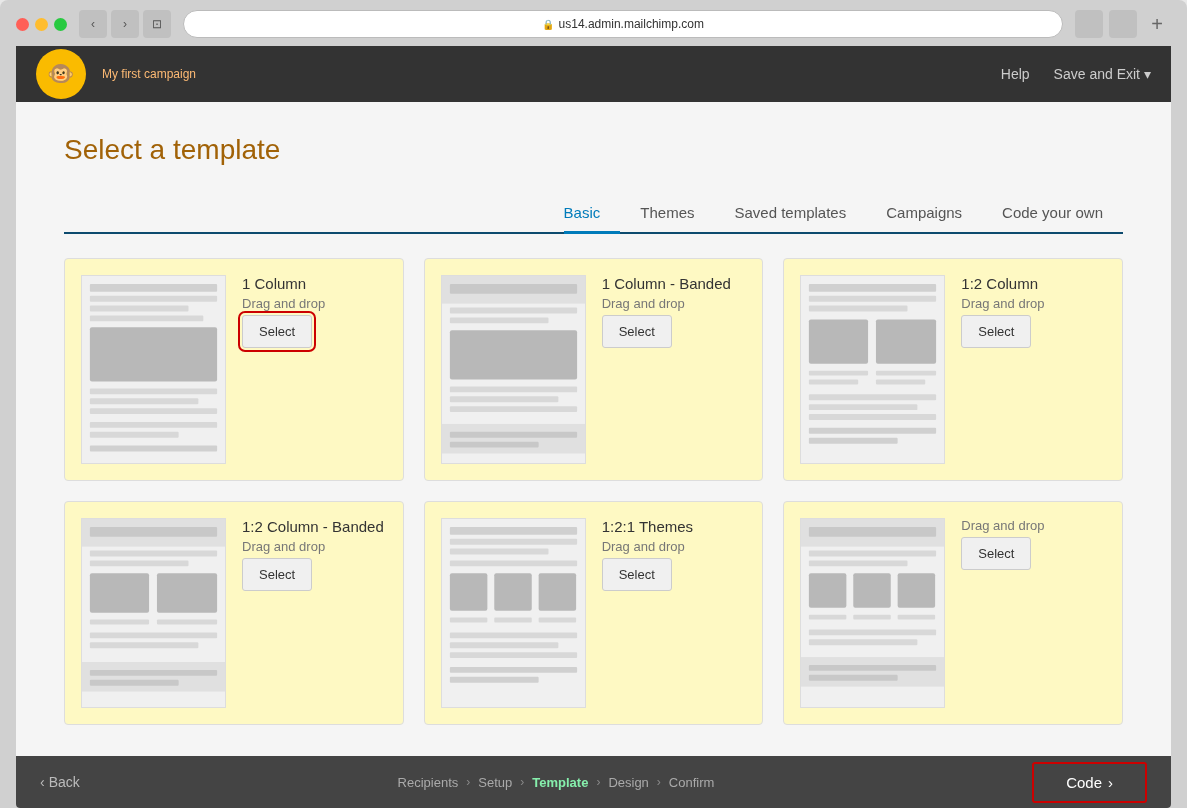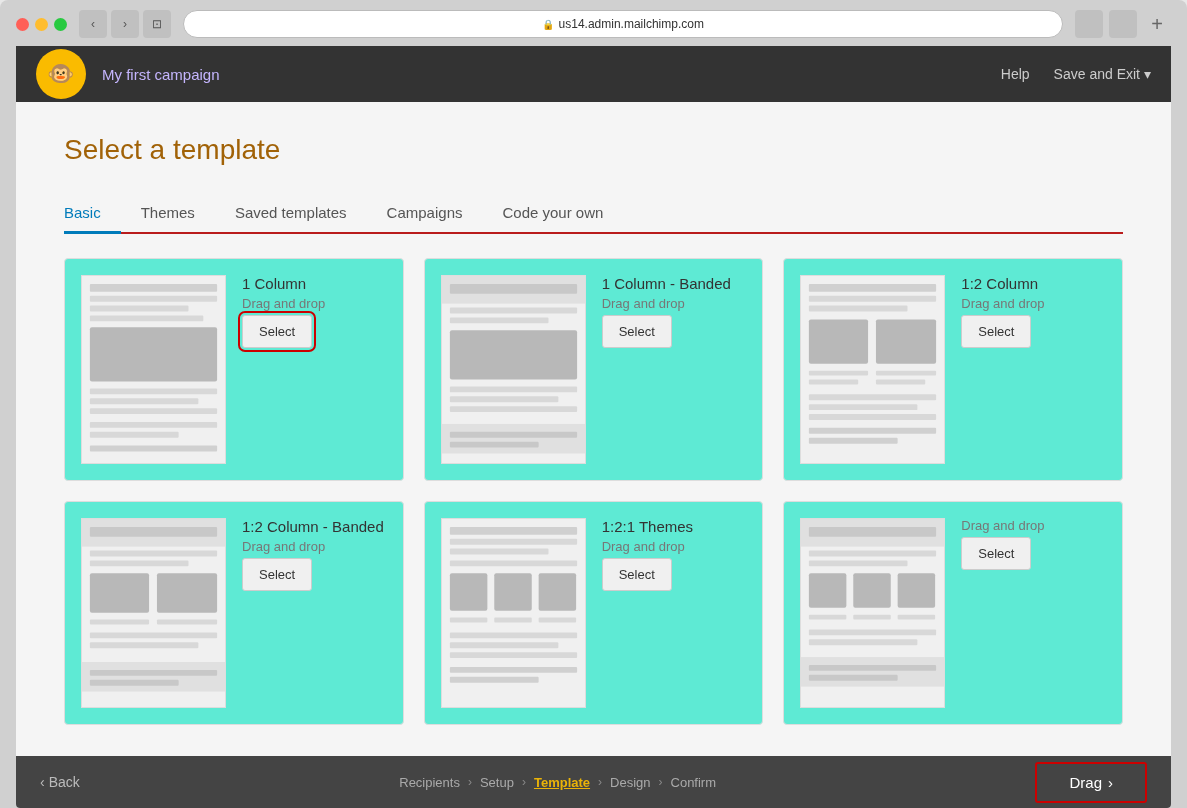--- a/index.html
+++ b/index.html
@@ -79,21 +79,21 @@
     .logo-area {
       width: 50px; height: 50px;
       background: #fabb00;
       border-radius: 50%;
       display: flex; align-items: center; justify-content: center;
       font-size: 22px;
       margin-right: 16px;
       flex-shrink: 0;
     }
     .campaign-name {
-      color: #c4b5fd; font-size: 15px; font-weight: 400; flex: 1;
+      color: #fdba74; font-size: 12px; font-weight: 400; flex: 1;
     }
     .nav-actions {
       display: flex; align-items: center; gap: 24px;
     }
     .nav-link {
       color: #ccc; font-size: 14px; text-decoration: none; cursor: pointer;
     }
     .save-exit-btn {
       color: #ccc; font-size: 14px; cursor: pointer;
       display: flex; align-items: flex-end; gap: 4px;
@@ -106,42 +106,43 @@
       overflow-y: auto;
       background: #f5f5f5;
     }
     .page-title {
       font-size: 28px; font-weight: 300; color: #a16207; margin-bottom: 28px;
     }
 
     
     .tabs {
       display: flex; gap: 0;
-      border-bottom: 2px solid #b91c1c;
+      border-bottom: 2px solid #0c4a6e;
       margin-bottom: 24px;
+      justify-content: flex-end;
     }
     .tab {
       padding: 10px 20px; font-size: 15px; color: #555; cursor: pointer;
       border-bottom: 3px solid transparent; margin-bottom: -2px;
       text-decoration: none;
     }
     .tab:first-child { padding-left: 0; }
     .tab.active {
       color: #007bba; border-bottom-color: #007bba; font-weight: 500;
     }
 
     
     .template-grid {
       display: grid;
       grid-template-columns: repeat(3, 1fr);
       gap: 20px;
       padding-bottom: 20px;
     }
     .template-card {
-      background: #5eead4;
+      background: #fef9c3;
       border: 1px solid #ddd;
       border-radius: 4px;
       padding: 16px;
       display: flex;
       gap: 16px;
       align-items: flex-start;
     }
     .template-preview {
       width: 145px;
       flex-shrink: 0;
@@ -195,21 +196,21 @@
       flex: 1;
       display: flex;
       align-items: flex-start;
       justify-content: center;
       gap: 8px;
     }
     .breadcrumb-item {
       font-size: 13px; color: #aaa;
     }
     .breadcrumb-item.active {
-      font-weight: 700; color: #eab308; text-decoration: underline;
+      font-weight: 700; color: #86efac;
     }
     .breadcrumb-sep {
       color: #888; font-size: 12px;
     }
     .next-btn {
       background: none;
       border: 2px solid #cc0000;
       color: #fff;
       font-size: 15px;
       padding: 10px 32px;
@@ -445,19 +446,19 @@
         <span class="breadcrumb-sep">›</span>
         <span class="breadcrumb-item">Setup</span>
         <span class="breadcrumb-sep">›</span>
         <span class="breadcrumb-item active">Template</span>
         <span class="breadcrumb-sep">›</span>
         <span class="breadcrumb-item">Design</span>
         <span class="breadcrumb-sep">›</span>
         <span class="breadcrumb-item">Confirm</span>
       </nav>
       <button class="next-btn">
-        <span>Drag</span>
+        <span>Code</span>
         <span>›</span>
       </button>
     </div>
 
   </div>
 </div>
 
 </body></html>

